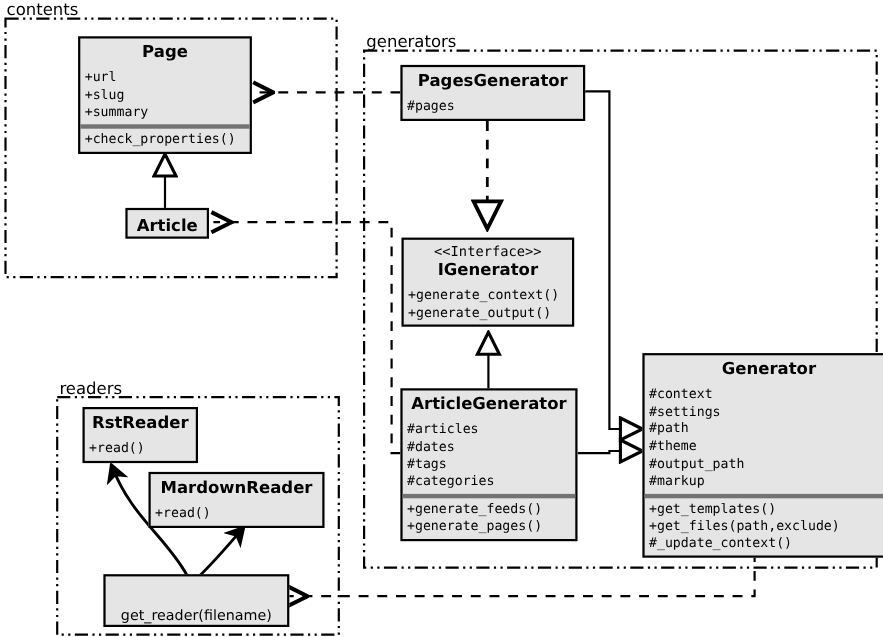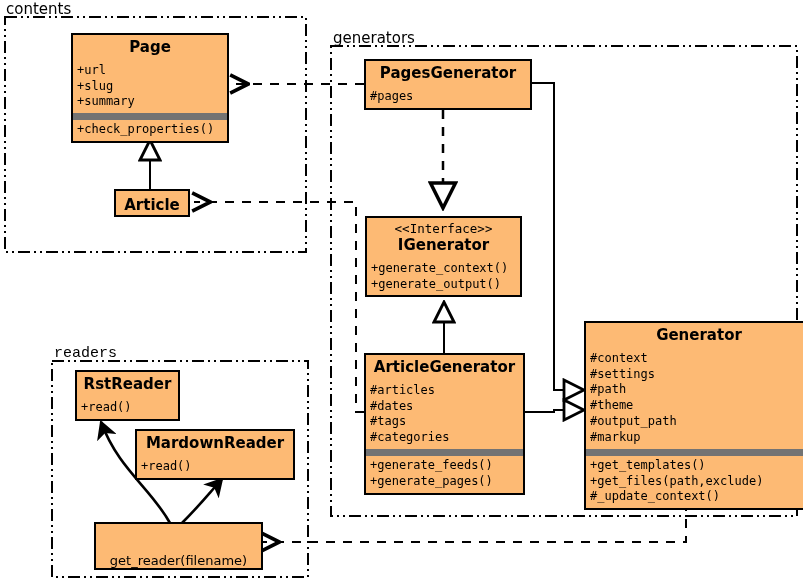--- a/index.html
+++ b/index.html
@@ -29,31 +29,31 @@
     font-family: "DejaVu Sans", sans-serif;
     font-size: 15px;
     color: #000000;
     white-space: nowrap;
     line-height: 1;
   }
   
   .cls {
     position: absolute;
     box-sizing: border-box;
-    background: #fdba74;
+    background: #e5e5e5;
     border: 2px solid #000000;
     display: flex;
     flex-direction: column;
   }
   .cls .sect {
     box-sizing: border-box;
     padding: 2px 4px 3px 4px;
   }
   .cls .sect + .sect {
-    border-top: 7px solid #737373;
+    border-top: 4px solid #737373;
   }
   .cls .cname {
     font-family: "DejaVu Sans", sans-serif;
     font-weight: bold;
     font-size: 15px;
     text-align: center;
     color: #000000;
     line-height: 1.25;
     padding: 3px 6px 4px 6px;
   }
@@ -150,21 +150,21 @@
       <path d="M 170 523 C 150 487, 119 470, 101 422" fill="none" stroke="#000000" stroke-width="2.6" marker-end="url(#solid-arrow)"></path>
     </g>
 
     <g>
       <path d="M 182 523 C 200 505, 206 497, 222 479" fill="none" stroke="#000000" stroke-width="2.6" marker-end="url(#solid-arrow)"></path>
     </g>
   </svg>
 
   <div class="pkg-label" style="left:6px; top:2px;">contents</div>
   <div class="pkg-label" style="left:333px; top:31px;">generators</div>
-  <div class="pkg-label" style="left:54px; top:346px;font-family:Liberation Mono, monospace;">readers</div>
+  <div class="pkg-label" style="left:54px; top:346px;">readers</div>
 
   <div class="cls" style="left:71px; top:33px; width:158px;">
     <div class="cname">Page</div>
     <div class="sect">
       <div class="member">+url</div>
       <div class="member">+slug</div>
       <div class="member">+summary</div>
     </div>
     <div class="sect">
       <div class="member">+check_properties()</div>

